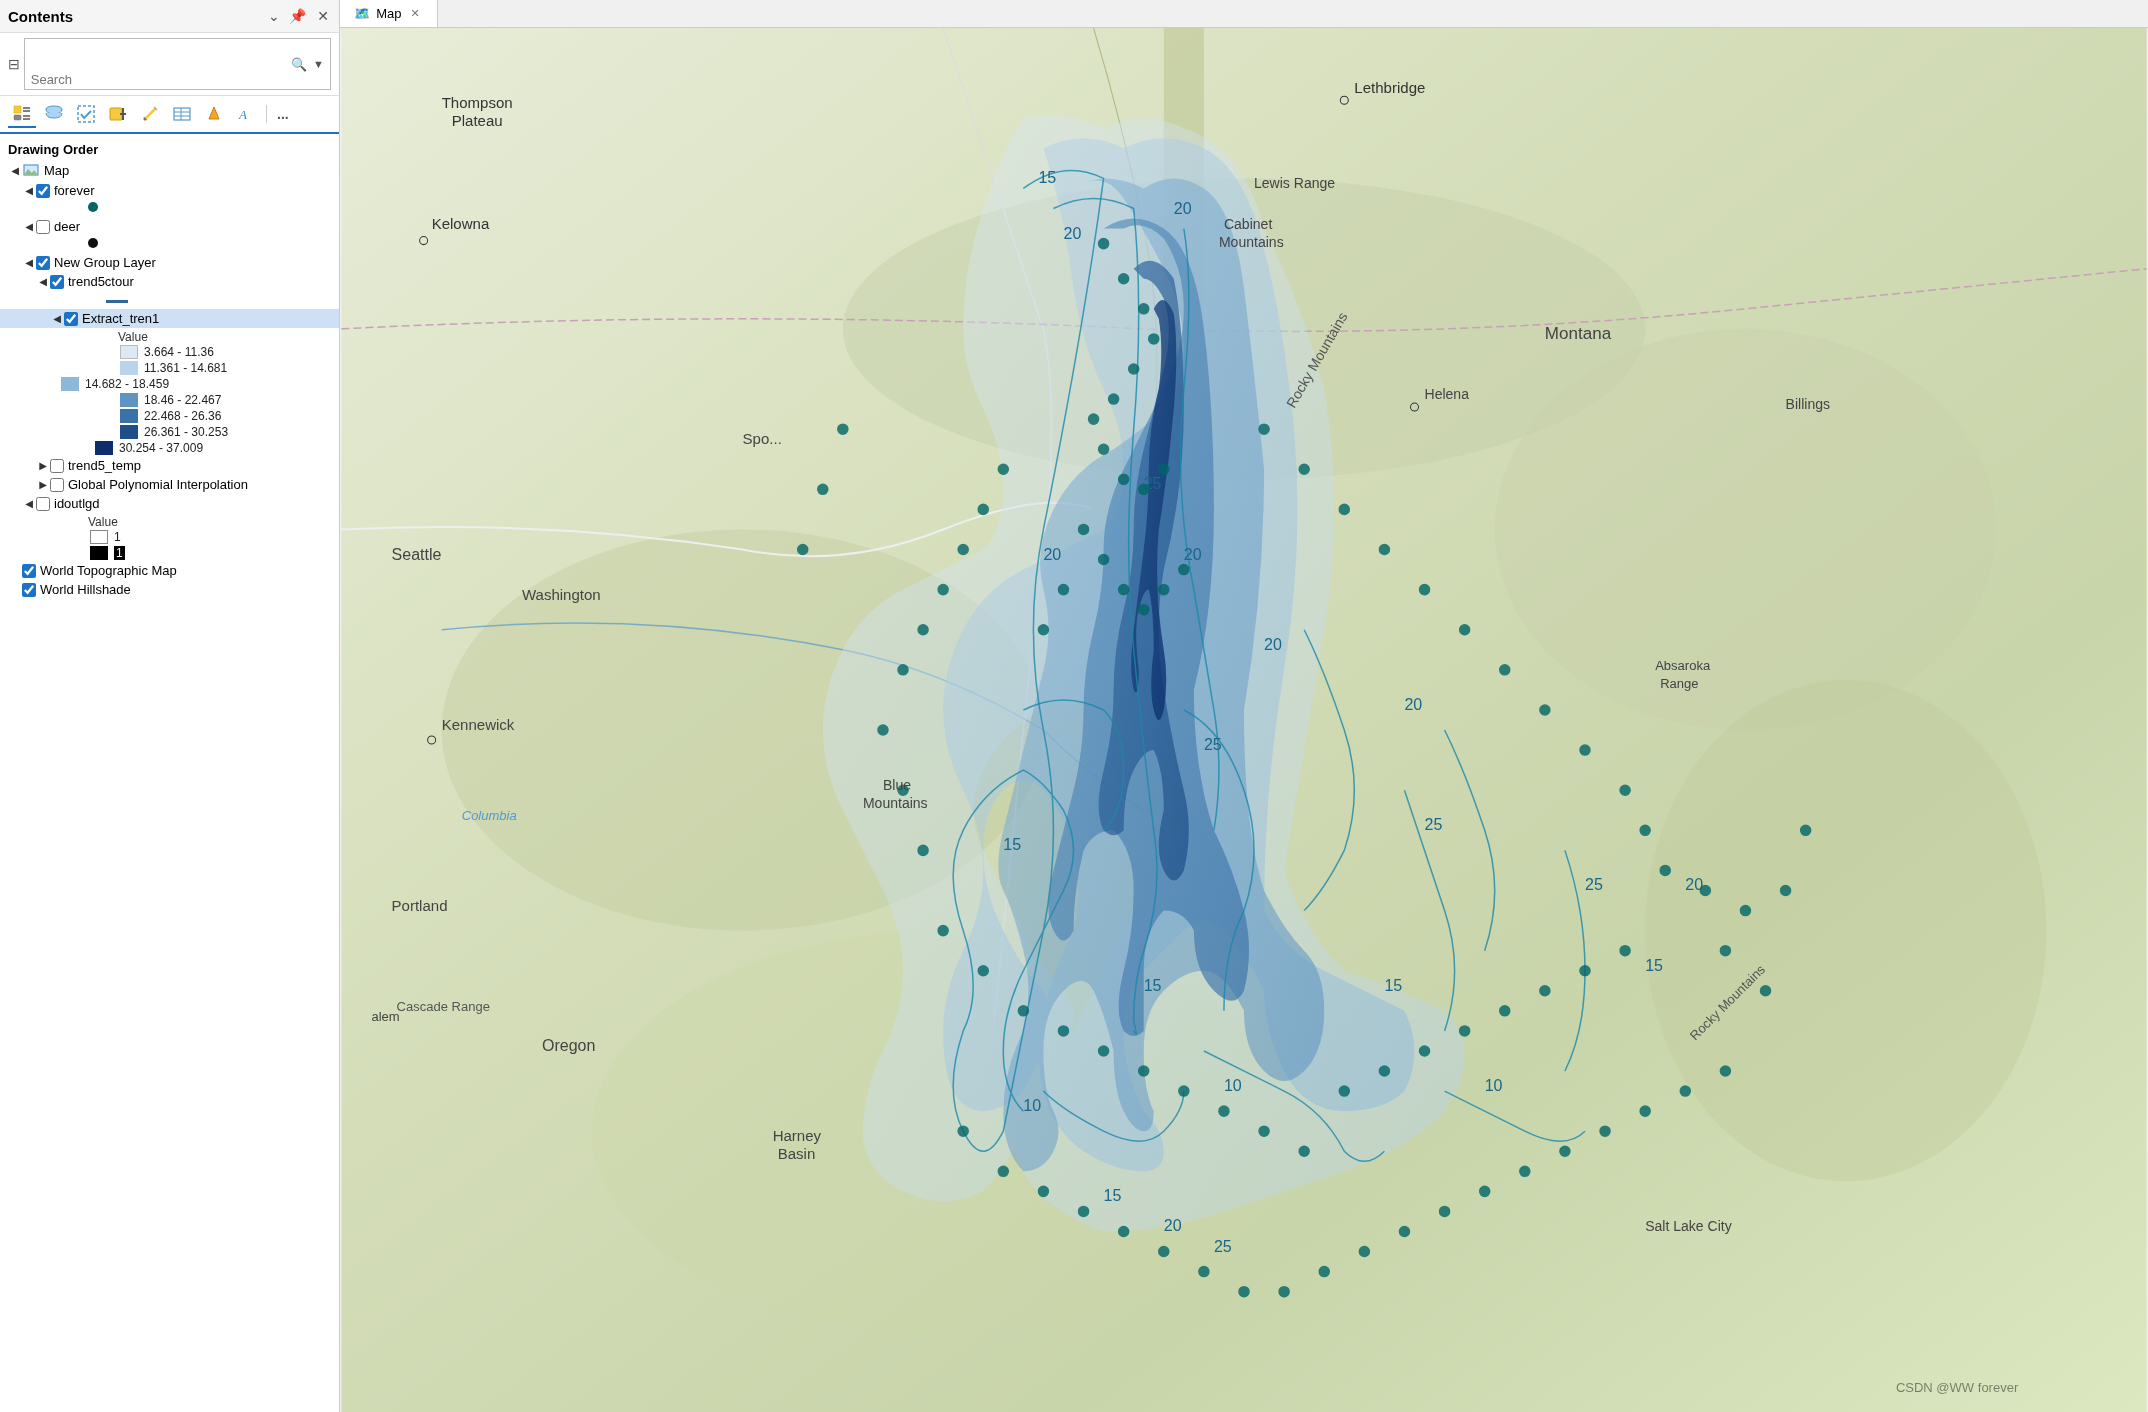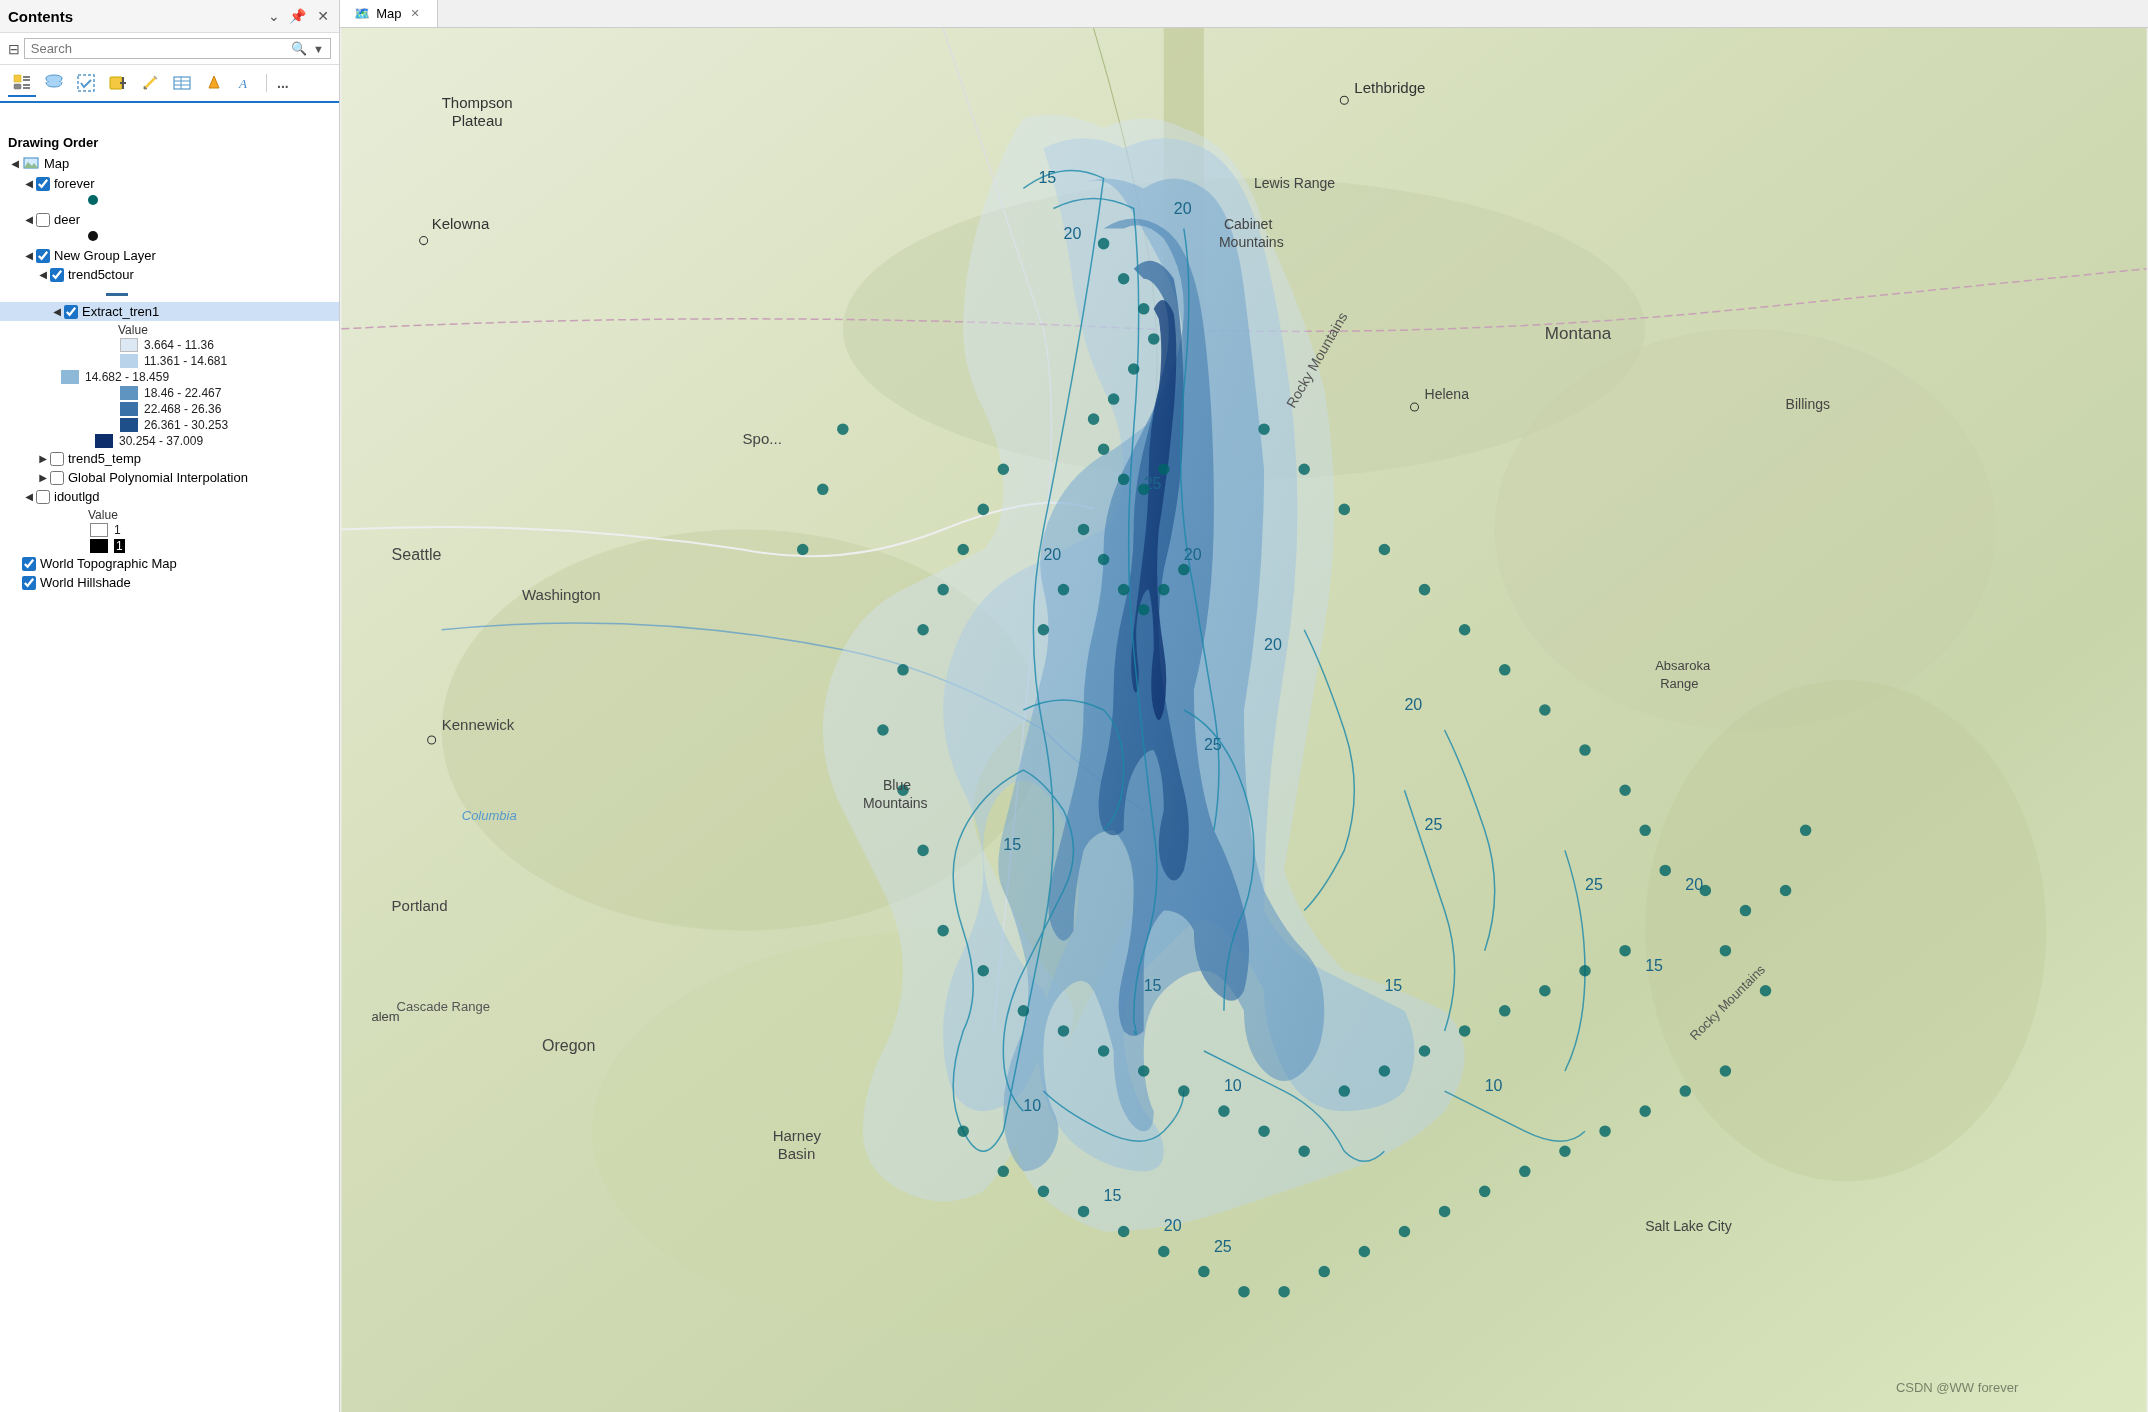--- a/index.html
+++ b/index.html
@@ -66,20 +66,21 @@
       padding: 2px 6px;
       gap: 4px;
     }
 
     .search-input {
       border: none;
       outline: none;
       flex: 1;
       font-size: 13px;
       color: #555;
+      margin-top: 31px;
     }
 
     .search-btn {
       background: none;
       border: none;
       cursor: pointer;
       color: #555;
       font-size: 13px;
       padding: 0 2px;
     }
@@ -138,21 +139,20 @@
     .layer-tree {
       flex: 1;
       overflow-y: auto;
       padding: 4px 0;
     }
 
     .section-header {
       font-weight: bold;
       font-size: 13px;
       padding: 4px 8px 2px 8px;
-      margin-top: 24px;
     }
 
     .tree-item {
       display: flex;
       align-items: center;
       padding: 2px 4px;
       cursor: pointer;
       user-select: none;
     }
 

